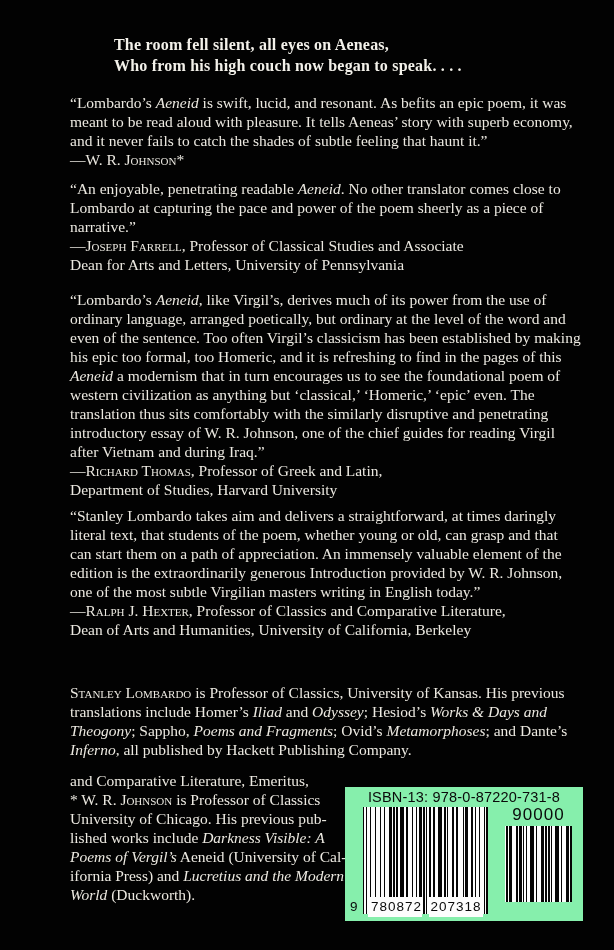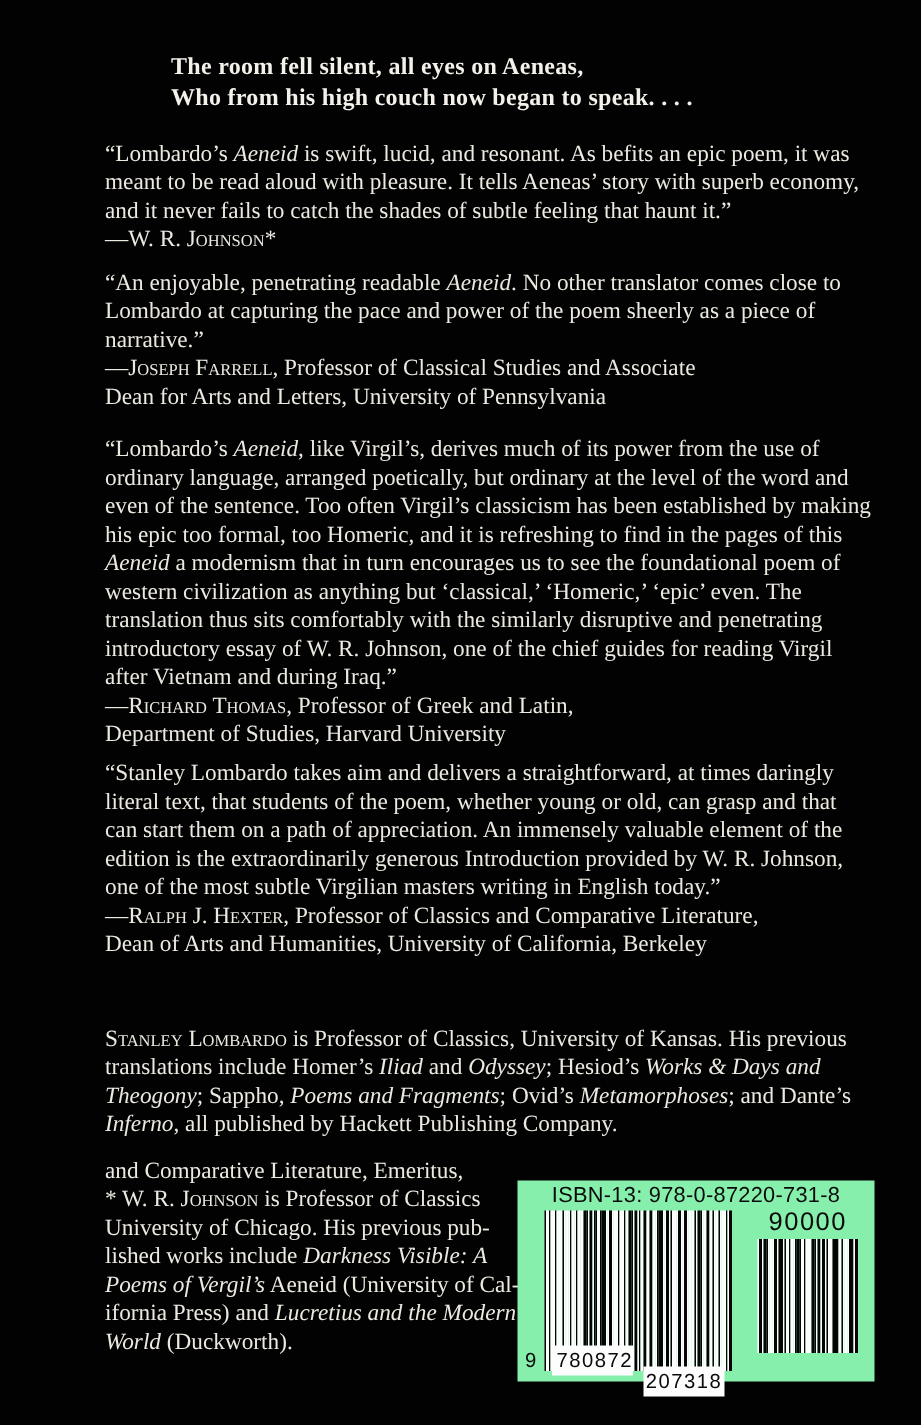--- a/index.html
+++ b/index.html
@@ -27,21 +27,21 @@
   .isbn-label{position:absolute;left:0;right:0;top:2px;text-align:center;font-size:14.5px;letter-spacing:.2px;}
   .bc-row{position:absolute;left:0;right:0;top:20px;bottom:0;}
   .main-bc{position:absolute;left:18px;top:0;width:125px;height:107px;}
   .bars{display:flex;height:100%;}
   .bar{flex:1;}
   .bar.on{background:#050505;}
   .bar.off{background:#fdfdfd;}
   .main-digits{position:absolute;left:0;top:90px;width:100%;height:20px;font-size:13.5px;line-height:20px;}
   .main-digits .d9{position:absolute;left:-13px;top:0;}
   .main-digits .gl{position:absolute;left:5px;width:54px;top:0;background:#fdfdfd;text-align:right;letter-spacing:1px;}
-  .main-digits .gr{position:absolute;left:66px;width:54px;top:0;background:#fdfdfd;text-align:center;letter-spacing:1px;margin-top:14px;}
+  .main-digits .gr{position:absolute;left:66px;width:54px;top:0;background:#fdfdfd;text-align:center;letter-spacing:1px;}
   .addon-bc{position:absolute;right:11px;top:0;width:67px;height:95px;}
   .addon-num{height:16px;line-height:16px;text-align:center;font-size:17px;letter-spacing:1px;}
   .addon-bars{height:76px;margin-top:3px;}
 </style>
 </head>
 <body>
 
 <div class="page">
 
   <div class="epigraph">

